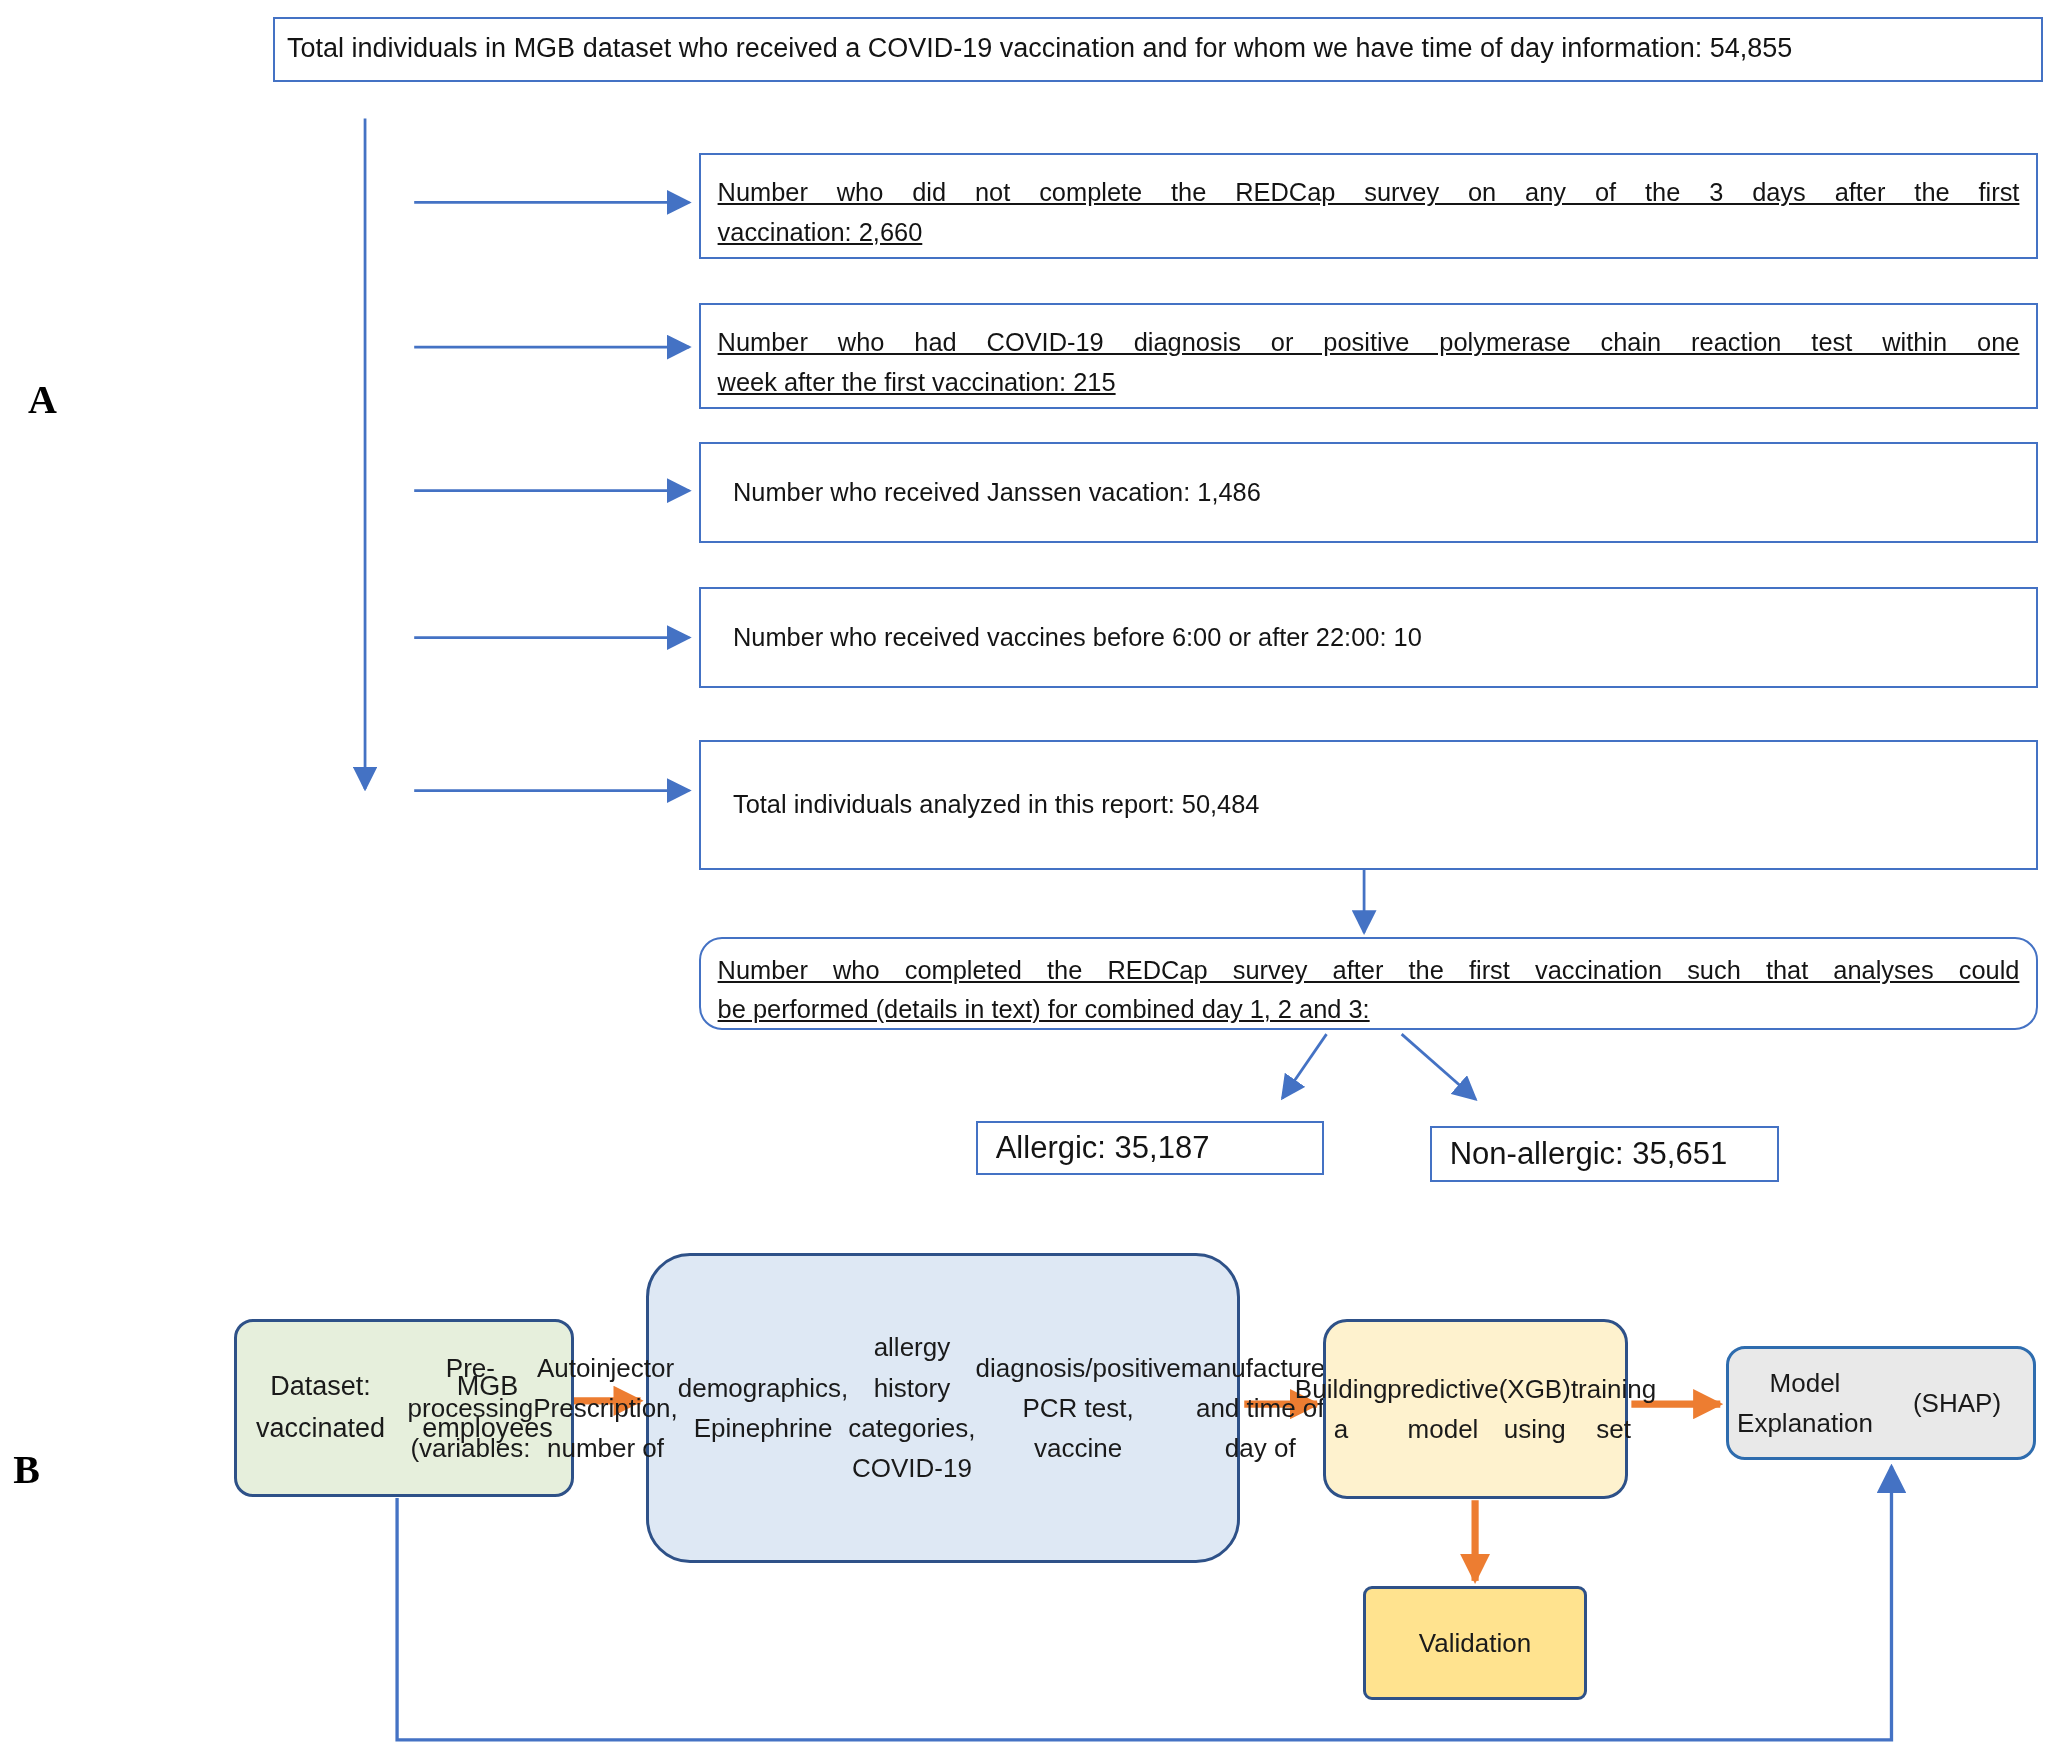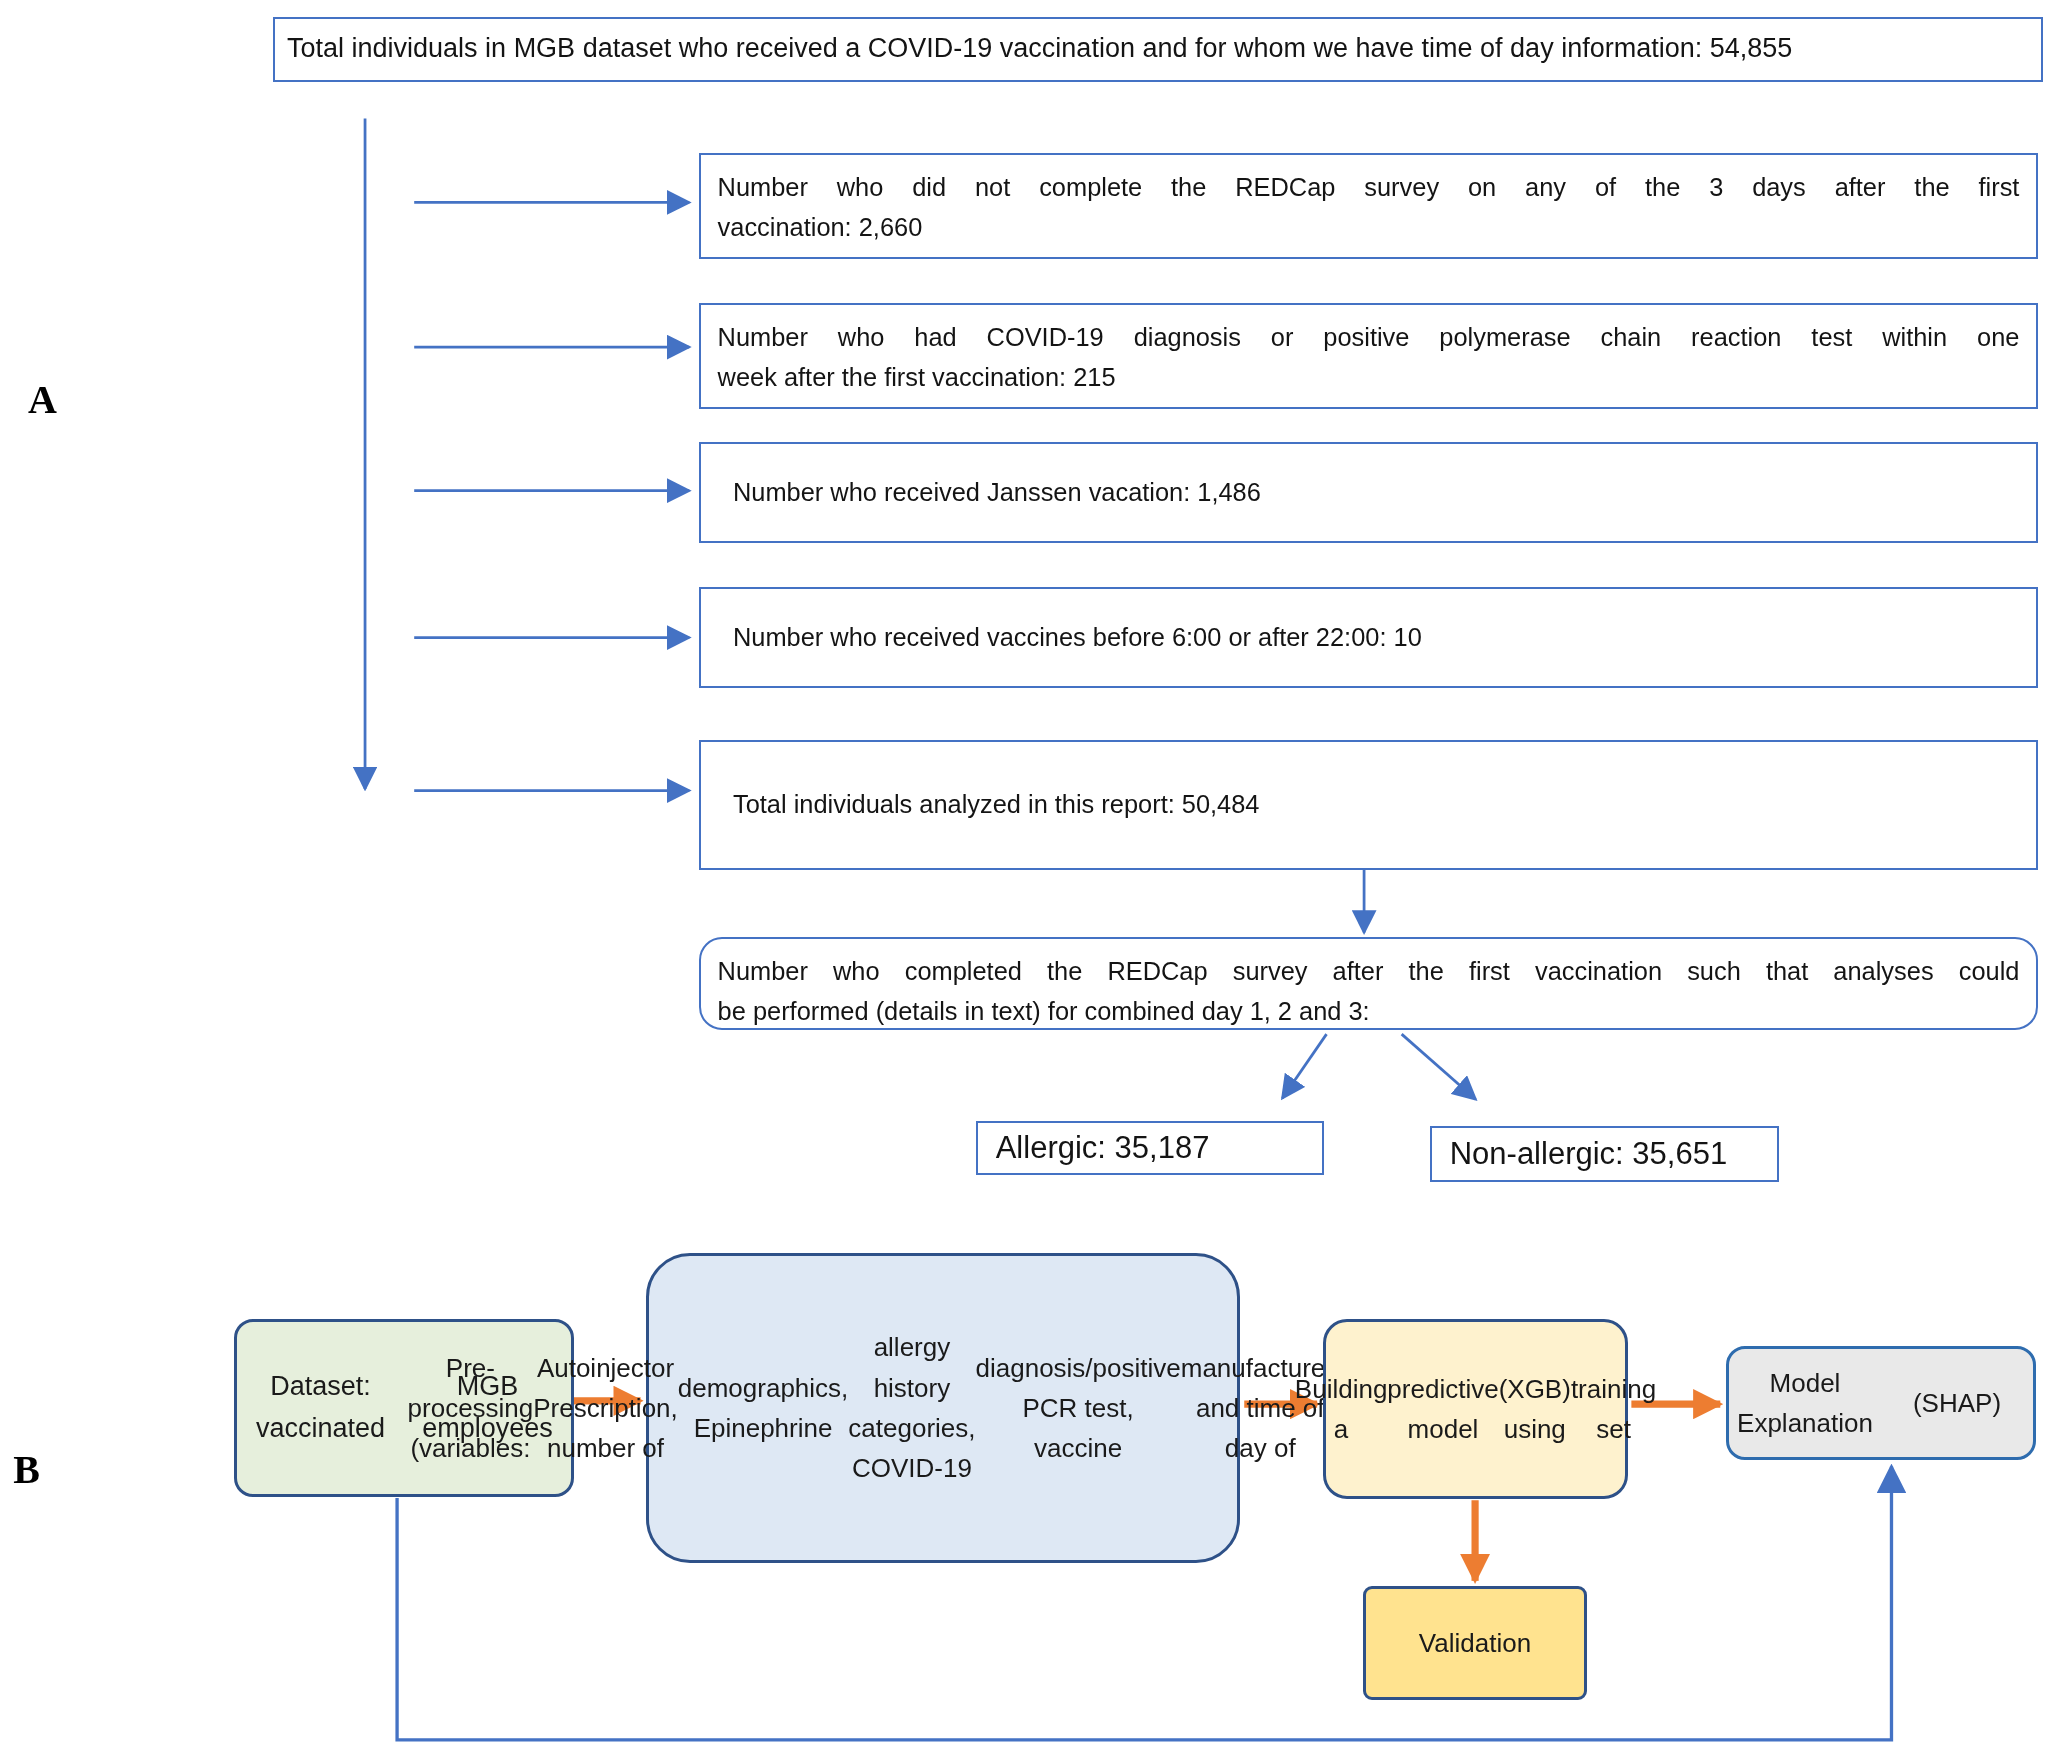--- a/index.html
+++ b/index.html
@@ -21,21 +21,21 @@
   }
   
   .abox{
     position:absolute;background:#fff;border:2.2px solid var(--blue-border);
     box-sizing:border-box;font-size:25.4px;line-height:1.55;color:var(--ink);
     display:flex;flex-direction:column;
   }
   .abox .ln{width:100%;}
   .abox .just{text-align:justify;text-align-last:justify;}
   .a-top{padding:0 12px;justify-content:center;font-size:27px;white-space:nowrap;}
-  .a-two{padding:13.3px 16.6px 0 16.6px;justify-content:flex-start;}
+  .a-two{padding:13.3px 16.6px 0 16.6px;justify-content:center;text-decoration:underline;}
   .a-one{padding:0 32px;justify-content:center;}
   .a-small{padding:0 17.7px;justify-content:center;font-size:31px;}
   
   .bbox{
     position:absolute;box-sizing:border-box;border:3.3px solid var(--navy);
     display:flex;flex-direction:row;justify-content:center;align-items:center;
     text-align:center;font-size:26px;line-height:1.55;color:#1a1a1a;
   }
   .bbox .ln{width:100%;text-align:center;}
   

